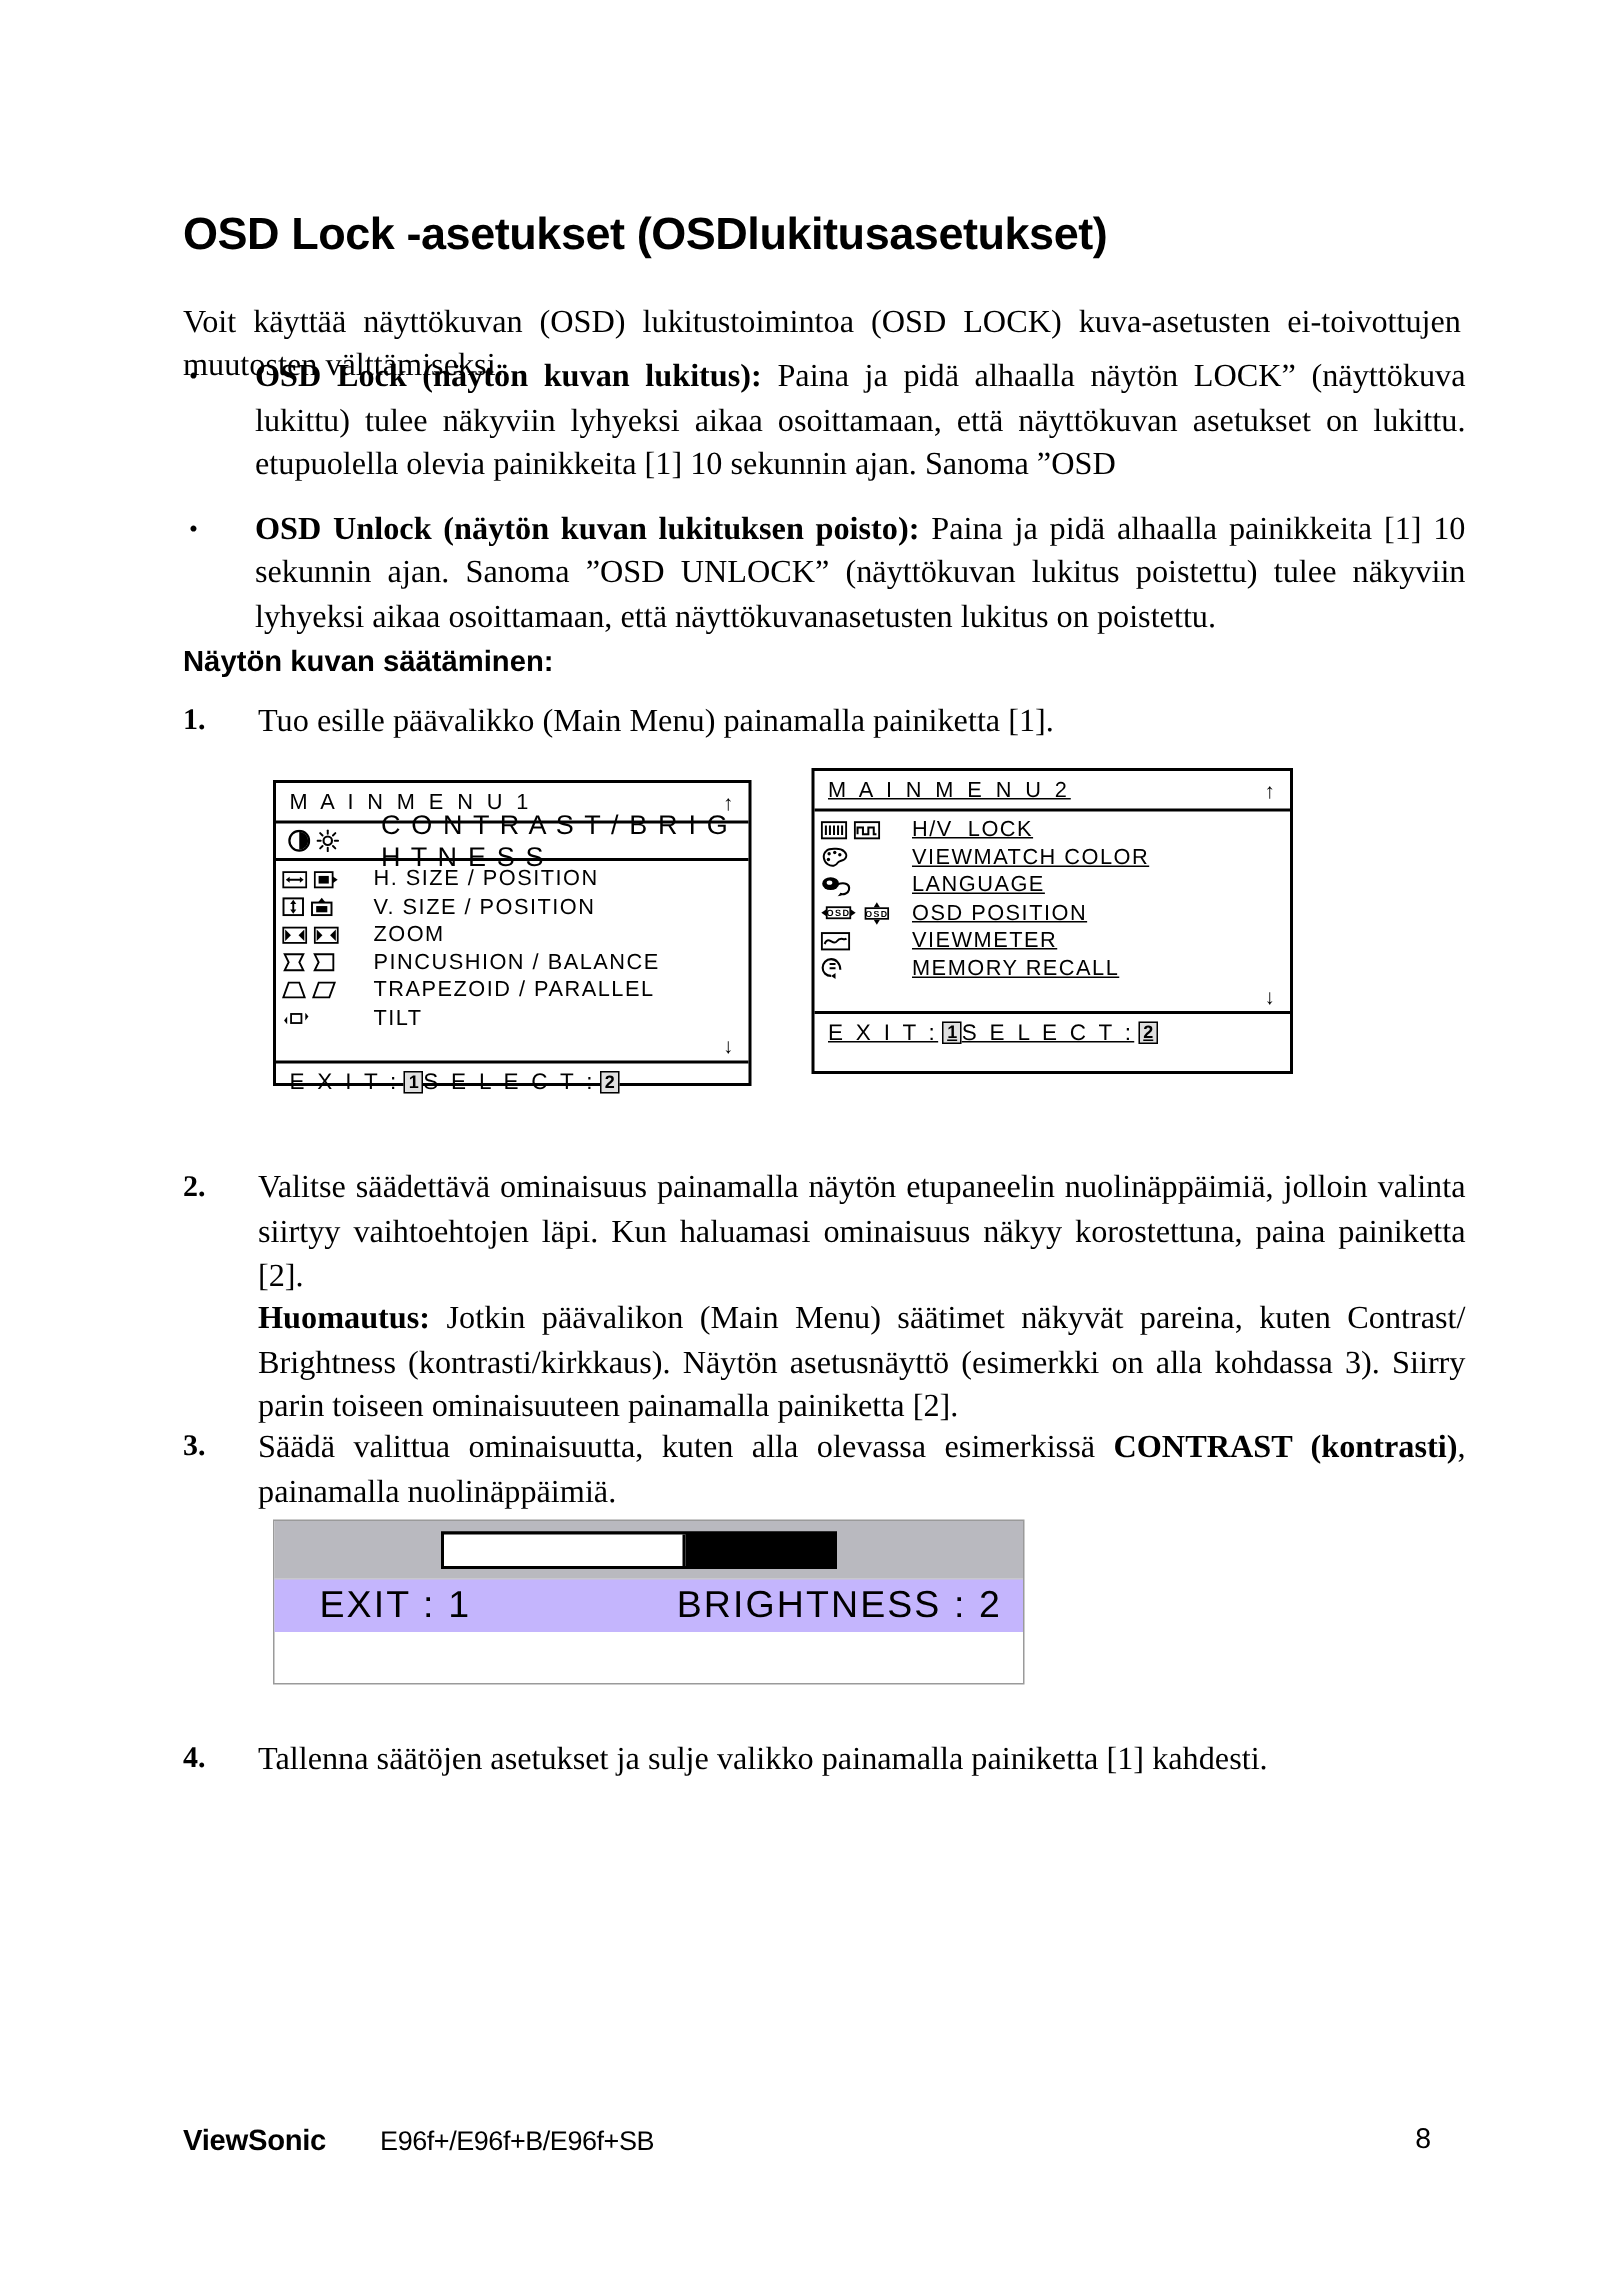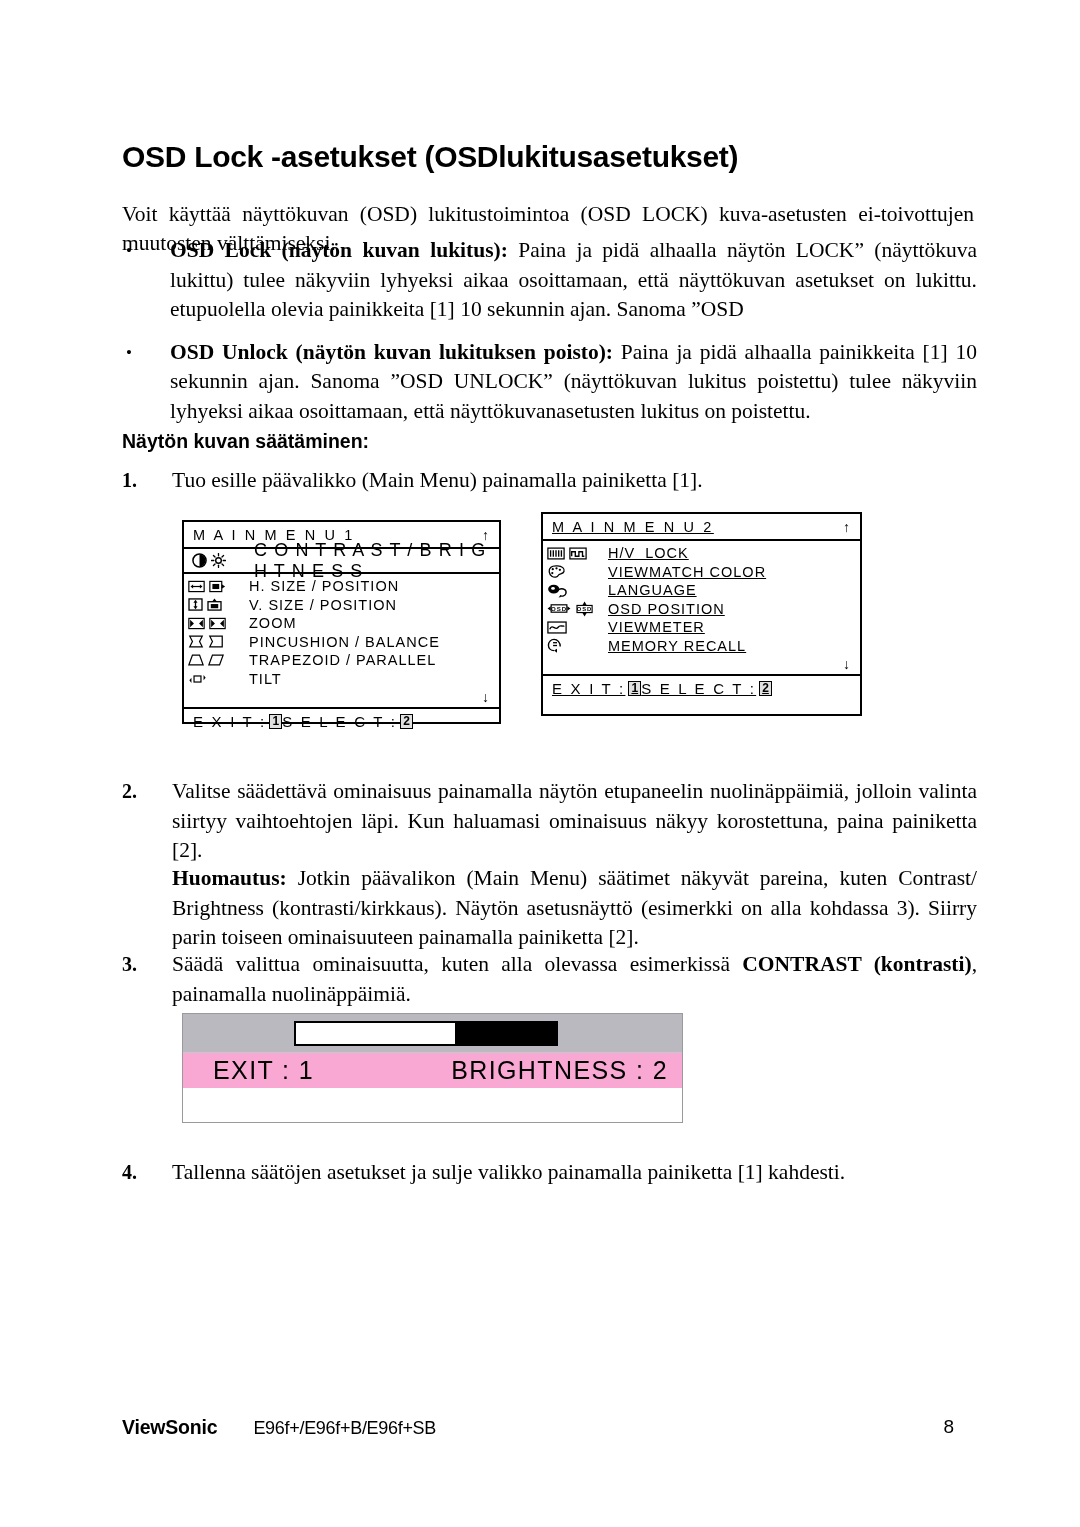--- a/index.html
+++ b/index.html
@@ -241,21 +241,21 @@
   }
   .slider .fill {
     width: 62.2%;
     height: 100%;
     background: #ffffff;
     border-right: 2px solid #000;
     box-sizing: border-box;
   }
   .cb-row3 {
     height: 35px;
-    background: #f9a8d4;
+    background: #c4b5fd;
     display: flex;
     align-items: center;
     justify-content: space-between;
     padding: 0 14px 0 30px;
     border-top: 1px solid #c8c8cc;
     font-size: 25px;
     letter-spacing: 1.4px;
   }
 
   

